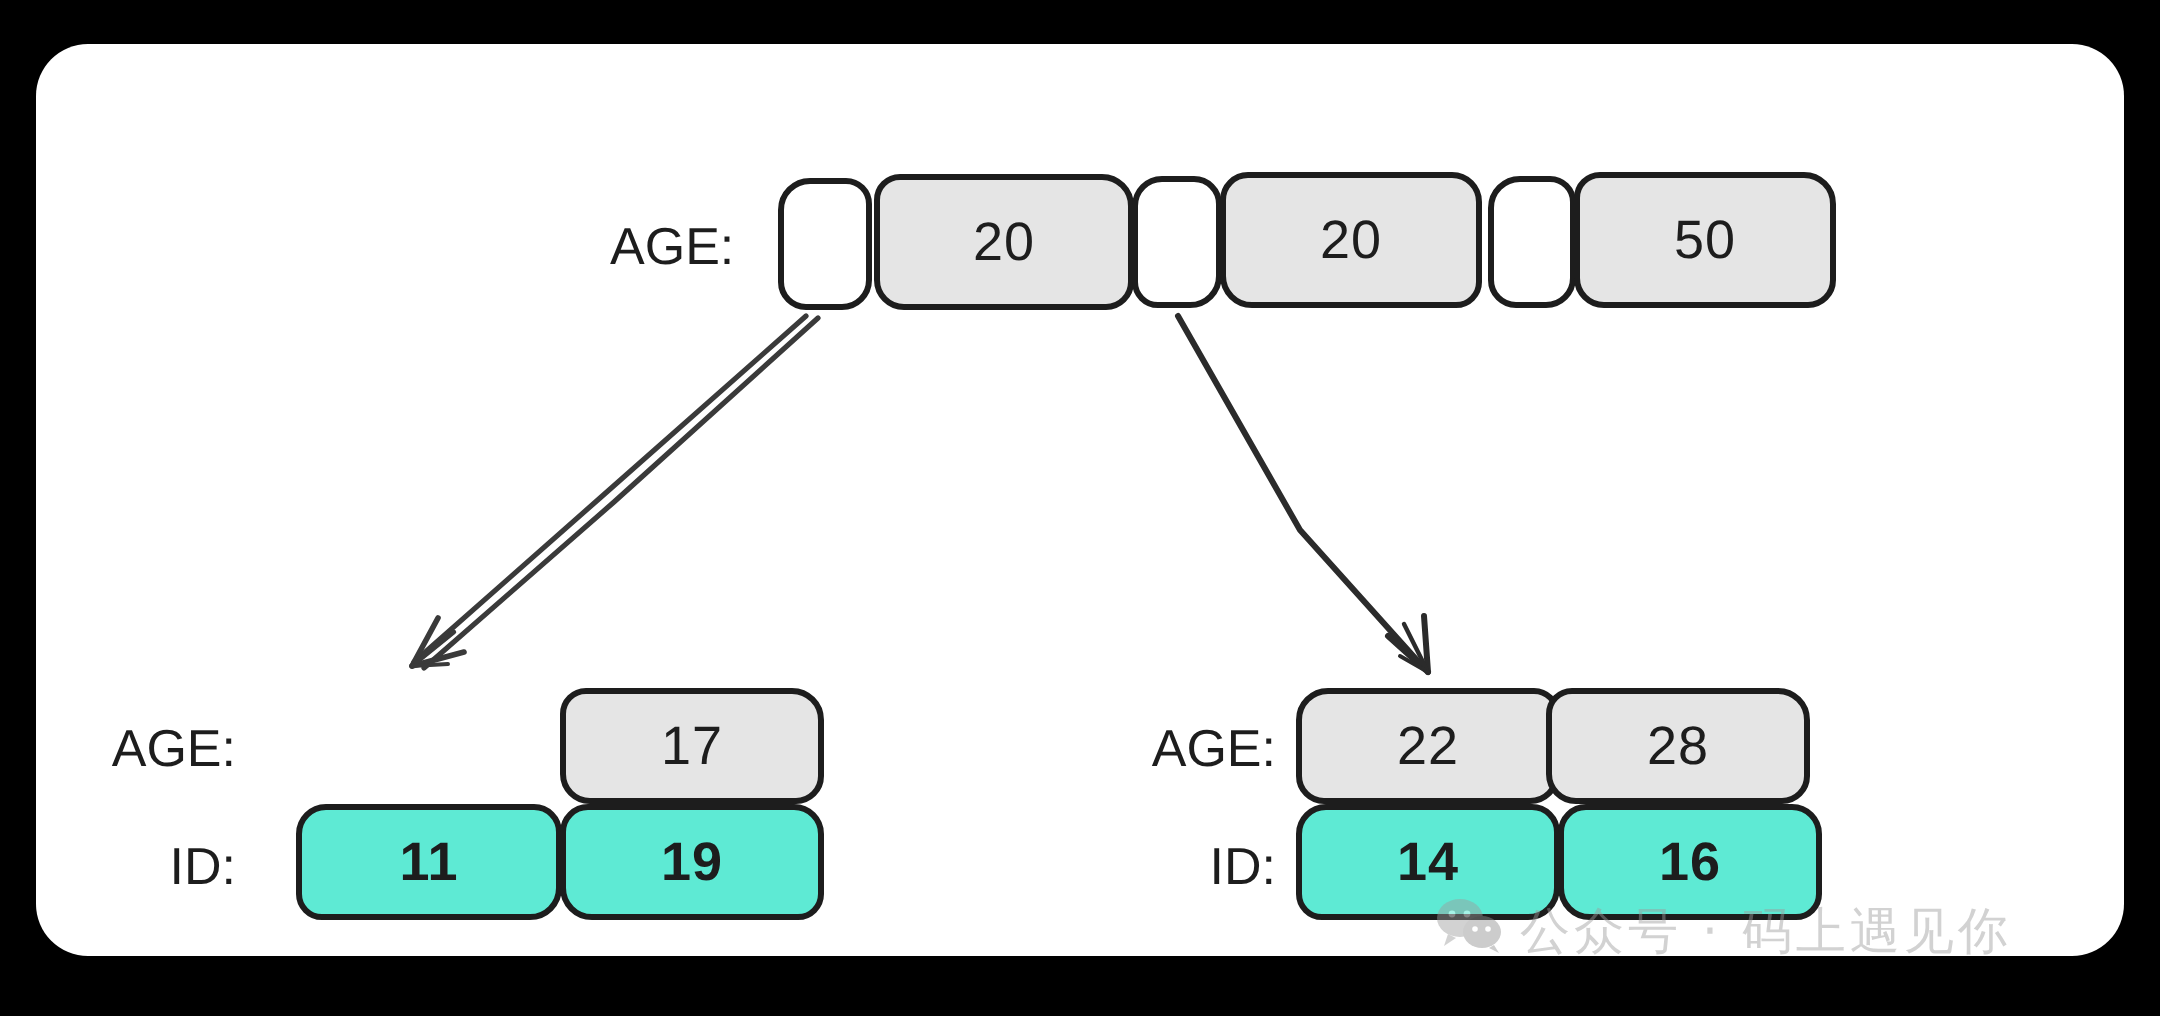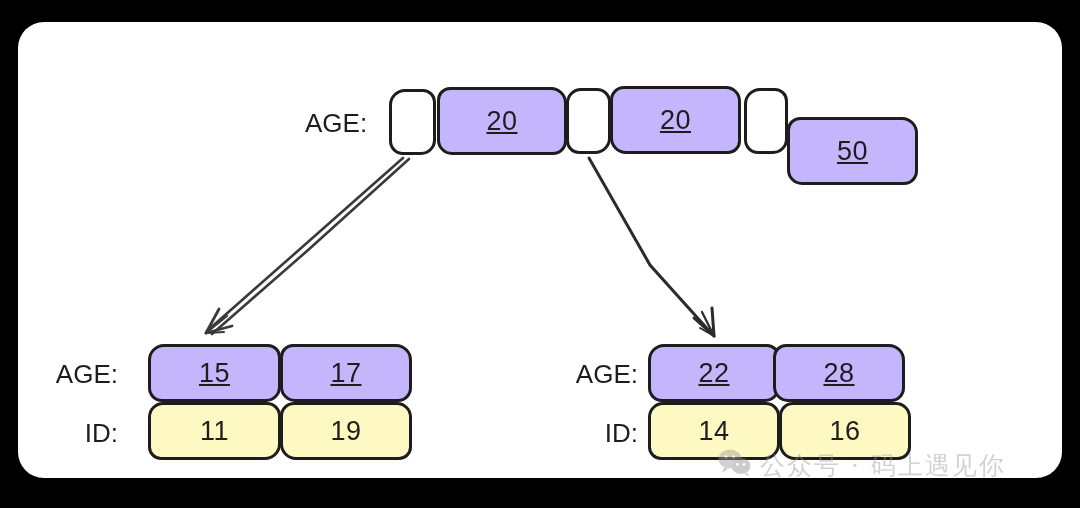--- a/index.html
+++ b/index.html
@@ -39,22 +39,22 @@
     border: 3px solid #1d1d1d;
     border-radius: 14px;
     display: flex;
     align-items: center;
     justify-content: center;
     font-family: "Liberation Sans", sans-serif;
     font-size: 27px;
     color: #1d1d1d;
     letter-spacing: 0.5px;
   }
-  .cell.key   { background: #c4b5fd; text-decoration: underline; }
-  .cell.id    { background: #fef9c3; }
+  .cell.key   { background: #e5e5e5; }
+  .cell.id    { background: #5eead4; font-weight: bold; }
   .cell.ptr   { background: #ffffff; }
 
   
   .r1 { border-radius: 16px 13px 15px 14px; }
   .r2 { border-radius: 13px 16px 14px 15px; }
   .r3 { border-radius: 15px 14px 16px 13px; }
   .r4 { border-radius: 14px 15px 13px 16px; }
 
   .label {
     position: absolute;
@@ -108,27 +108,26 @@
   <div class="cell ptr r1" style="left:389px; top:89px; width:47px; height:66px;"></div>
 
   <div class="cell key r2" style="left:437px; top:87px; width:130px; height:68px;">20</div>
 
   <div class="cell ptr r3" style="left:566px; top:88px; width:45px; height:66px;"></div>
 
   <div class="cell key r4" style="left:610px; top:86px; width:131px; height:68px;">20</div>
 
   <div class="cell ptr r1" style="left:744px; top:88px; width:44px; height:66px;"></div>
 
-  <div class="cell key r2" style="left:787px; top:86px; width:131px; height:68px;margin-top:31px;">50</div>
+  <div class="cell key r2" style="left:787px; top:86px; width:131px; height:68px;">50</div>
 
   <div class="label right-align" style="left:20px; top:359px; width:98px;">AGE:</div>
 
   <div class="label right-align" style="left:20px; top:418px; width:98px;">ID:</div>
 
-  <div class="cell key r1" style="left:148px; top:344px; width:133px; height:58px;">15</div>
 
   <div class="cell key r2" style="left:280px; top:344px; width:132px; height:58px;">17</div>
 
   <div class="cell id r3" style="left:148px; top:402px; width:133px; height:58px;">11</div>
 
   <div class="cell id r4" style="left:280px; top:402px; width:132px; height:58px;">19</div>
 
   <div class="label right-align" style="left:540px; top:359px; width:98px;">AGE:</div>
 
   <div class="label right-align" style="left:540px; top:418px; width:98px;">ID:</div>

